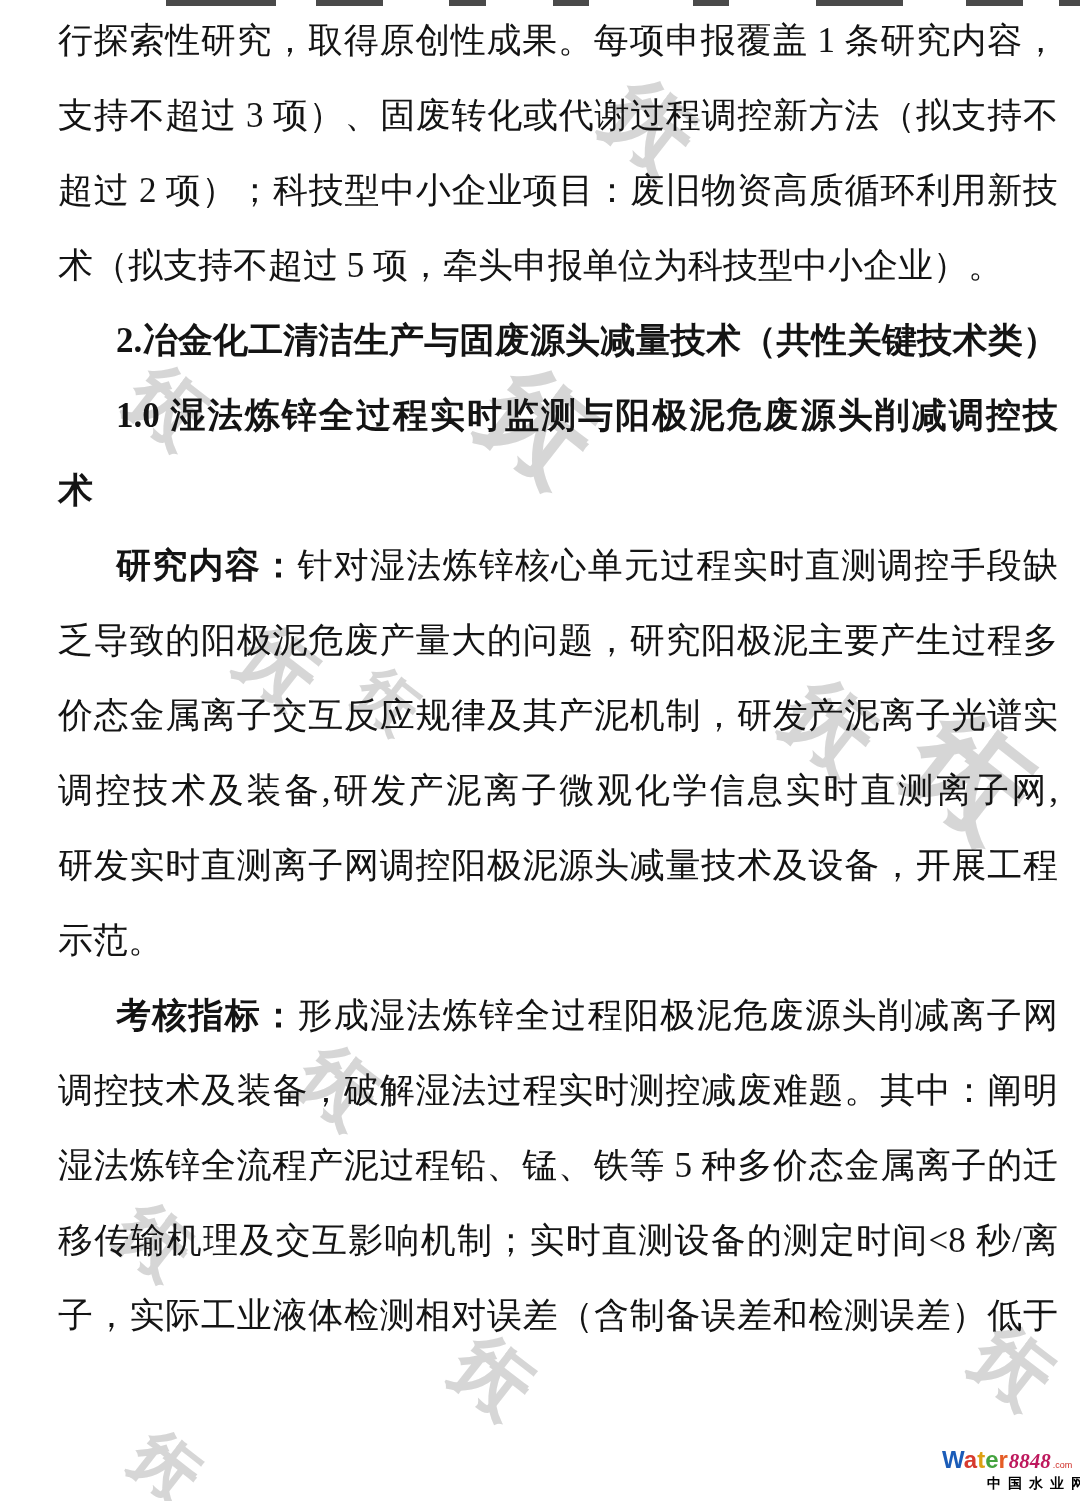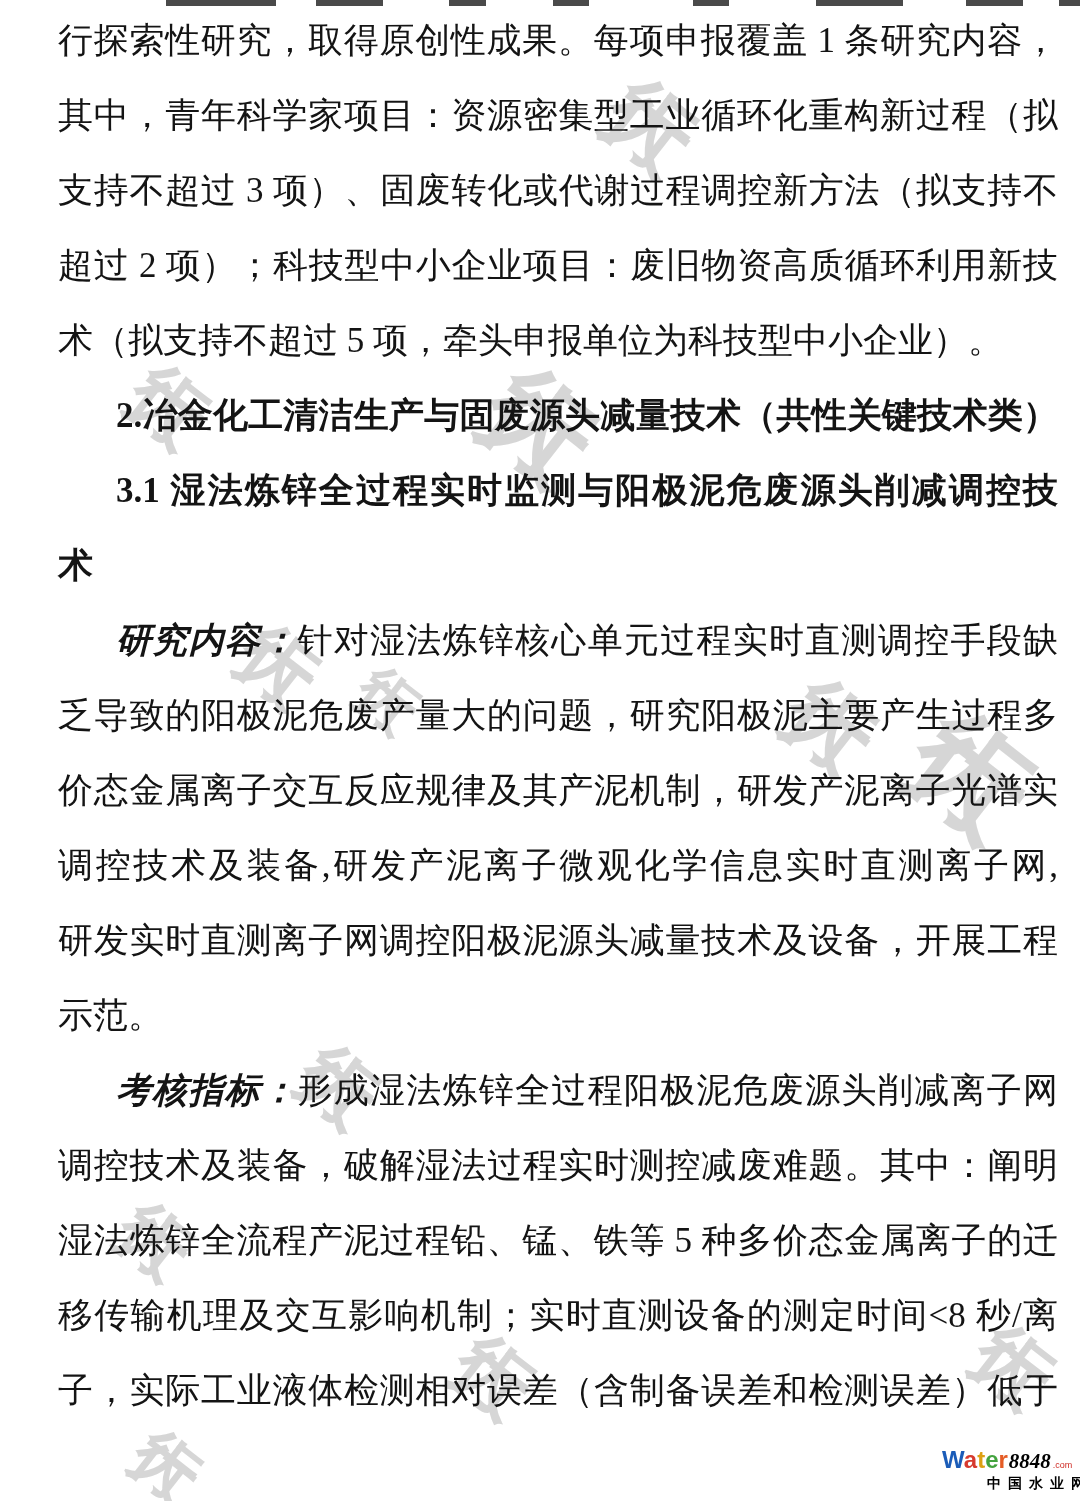--- a/index.html
+++ b/index.html
@@ -14,28 +14,28 @@
       writing-mode:vertical-rl;transform:rotate(38deg);line-height:1;
       font-family:"DejaVu Serif","Liberation Serif",serif;user-select:none;}
 
   
   .doc{position:absolute;left:42px;top:3px;width:1000px;z-index:2;}
   .line{height:75px;line-height:75px;font-size:35px;white-space:normal;
         letter-spacing:0;color:#141414;}
   .just{text-align:justify;text-align-last:justify;}
   .ind{text-indent:58px;}
   .bold{font-weight:700;}
-  .line b{font-weight:700;font-style:italic;}
+  .line b{font-weight:700;}
 
   
   .logo{position:absolute;right:4px;bottom:8px;z-index:3;width:150px;text-align:right;}
   .logo-row1{display:flex;align-items:baseline;line-height:1;}
   .logo-water{font-family:"Liberation Sans","DejaVu Sans",sans-serif;
               font-weight:700;font-size:24px;letter-spacing:0;}
-  .logo-num{font-style:italic;font-weight:700;font-size:21px;color:#000000;
+  .logo-num{font-style:italic;font-weight:700;font-size:21px;color:#be185d;
             font-family:"Liberation Serif","DejaVu Serif",serif;margin-left:1px;}
   .logo-suffix{font-size:9px;color:#cf2b24;font-weight:400;margin-left:2px;
                font-family:"Liberation Sans","DejaVu Sans",sans-serif;}
   .logo-sub{margin-top:3px;font-size:14px;font-weight:700;color:#000000;
             letter-spacing:7px;white-space:nowrap;}
 </style>
 </head>
 <body>
 
 <div id="page">
@@ -57,26 +57,25 @@
   <span class="wm" style="left:990px;top:660px;font-size:115px;">大行</span>
   <span class="wm" style="left:840px;top:640px;font-size:85px;">大行</span>
   <span class="wm" style="left:345px;top:1010px;font-size:75px;">大行</span>
   <span class="wm" style="left:160px;top:1170px;font-size:70px;">大行</span>
   <span class="wm" style="left:500px;top:1300px;font-size:75px;">大行</span>
   <span class="wm" style="left:1020px;top:1290px;font-size:75px;">大行</span>
   <span class="wm" style="left:170px;top:1400px;font-size:65px;">大行</span>
 
   <div class="doc">
     <div class="line just">行探索性研究，取得原创性成果。每项申报覆盖 1 条研究内容，</div>
-    <div class="line just">其中，青年科学家项目：资源密集型工业循环化重构新过程（拟</div>
     <div class="line just">支持不超过 3 项）、固废转化或代谢过程调控新方法（拟支持不</div>
     <div class="line just">超过 2 项）；科技型中小企业项目：废旧物资高质循环利用新技</div>
     <div class="line">术（拟支持不超过 5 项，牵头申报单位为科技型中小企业）。</div>
     <div class="line just ind bold">2.冶金化工清洁生产与固废源头减量技术（共性关键技术类）</div>
-    <div class="line just ind bold">3.1 湿法炼锌全过程实时监测与阳极泥危废源头削减调控技</div>
+    <div class="line just ind bold">1.0 湿法炼锌全过程实时监测与阳极泥危废源头削减调控技</div>
     <div class="line bold">术</div>
     <div class="line just ind"><b>研究内容：</b><span>针对湿法炼锌核心单元过程实时直测调控手段缺</span></div>
     <div class="line just">乏导致的阳极泥危废产量大的问题，研究阳极泥主要产生过程多</div>
     <div class="line just">价态金属离子交互反应规律及其产泥机制，研发产泥离子光谱实</div>
     <div class="line just">调控技术及装备,研发产泥离子微观化学信息实时直测离子网,</div>
     <div class="line just">研发实时直测离子网调控阳极泥源头减量技术及设备，开展工程</div>
     <div class="line">示范。</div>
     <div class="line just ind"><b>考核指标：</b><span>形成湿法炼锌全过程阳极泥危废源头削减离子网</span></div>
     <div class="line just">调控技术及装备，破解湿法过程实时测控减废难题。其中：阐明</div>
     <div class="line just">湿法炼锌全流程产泥过程铅、锰、铁等 5 种多价态金属离子的迁</div>

